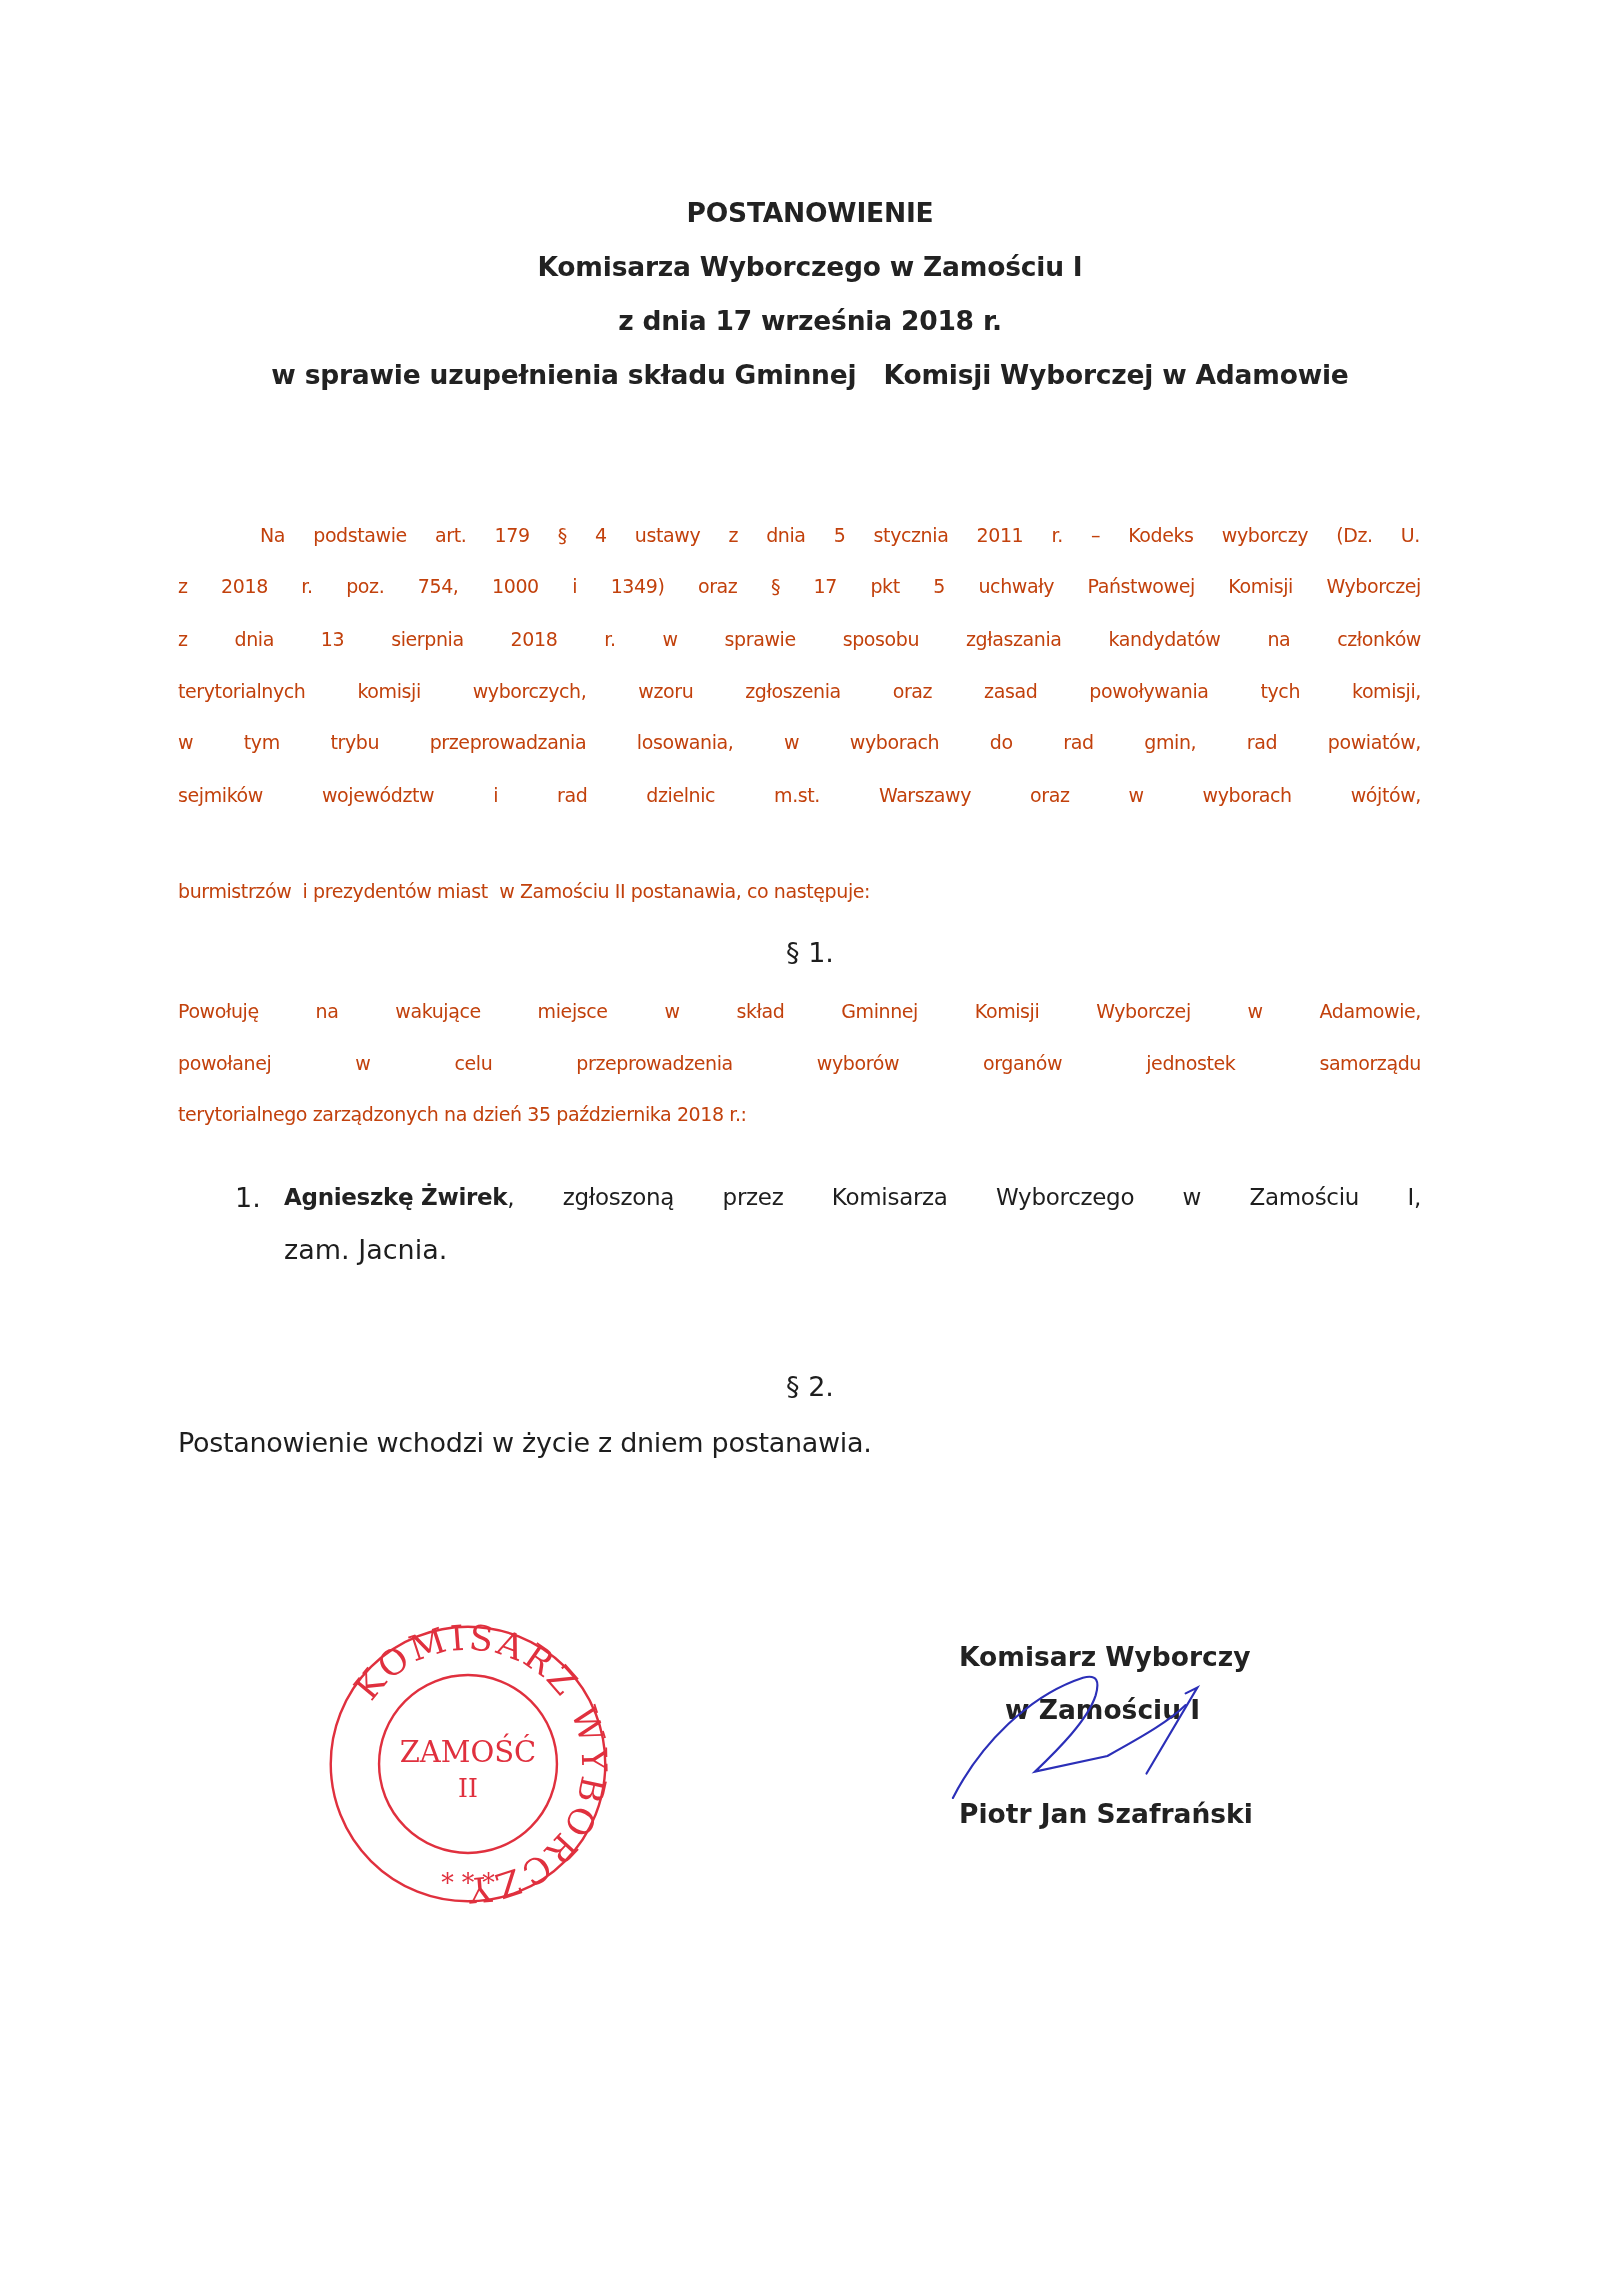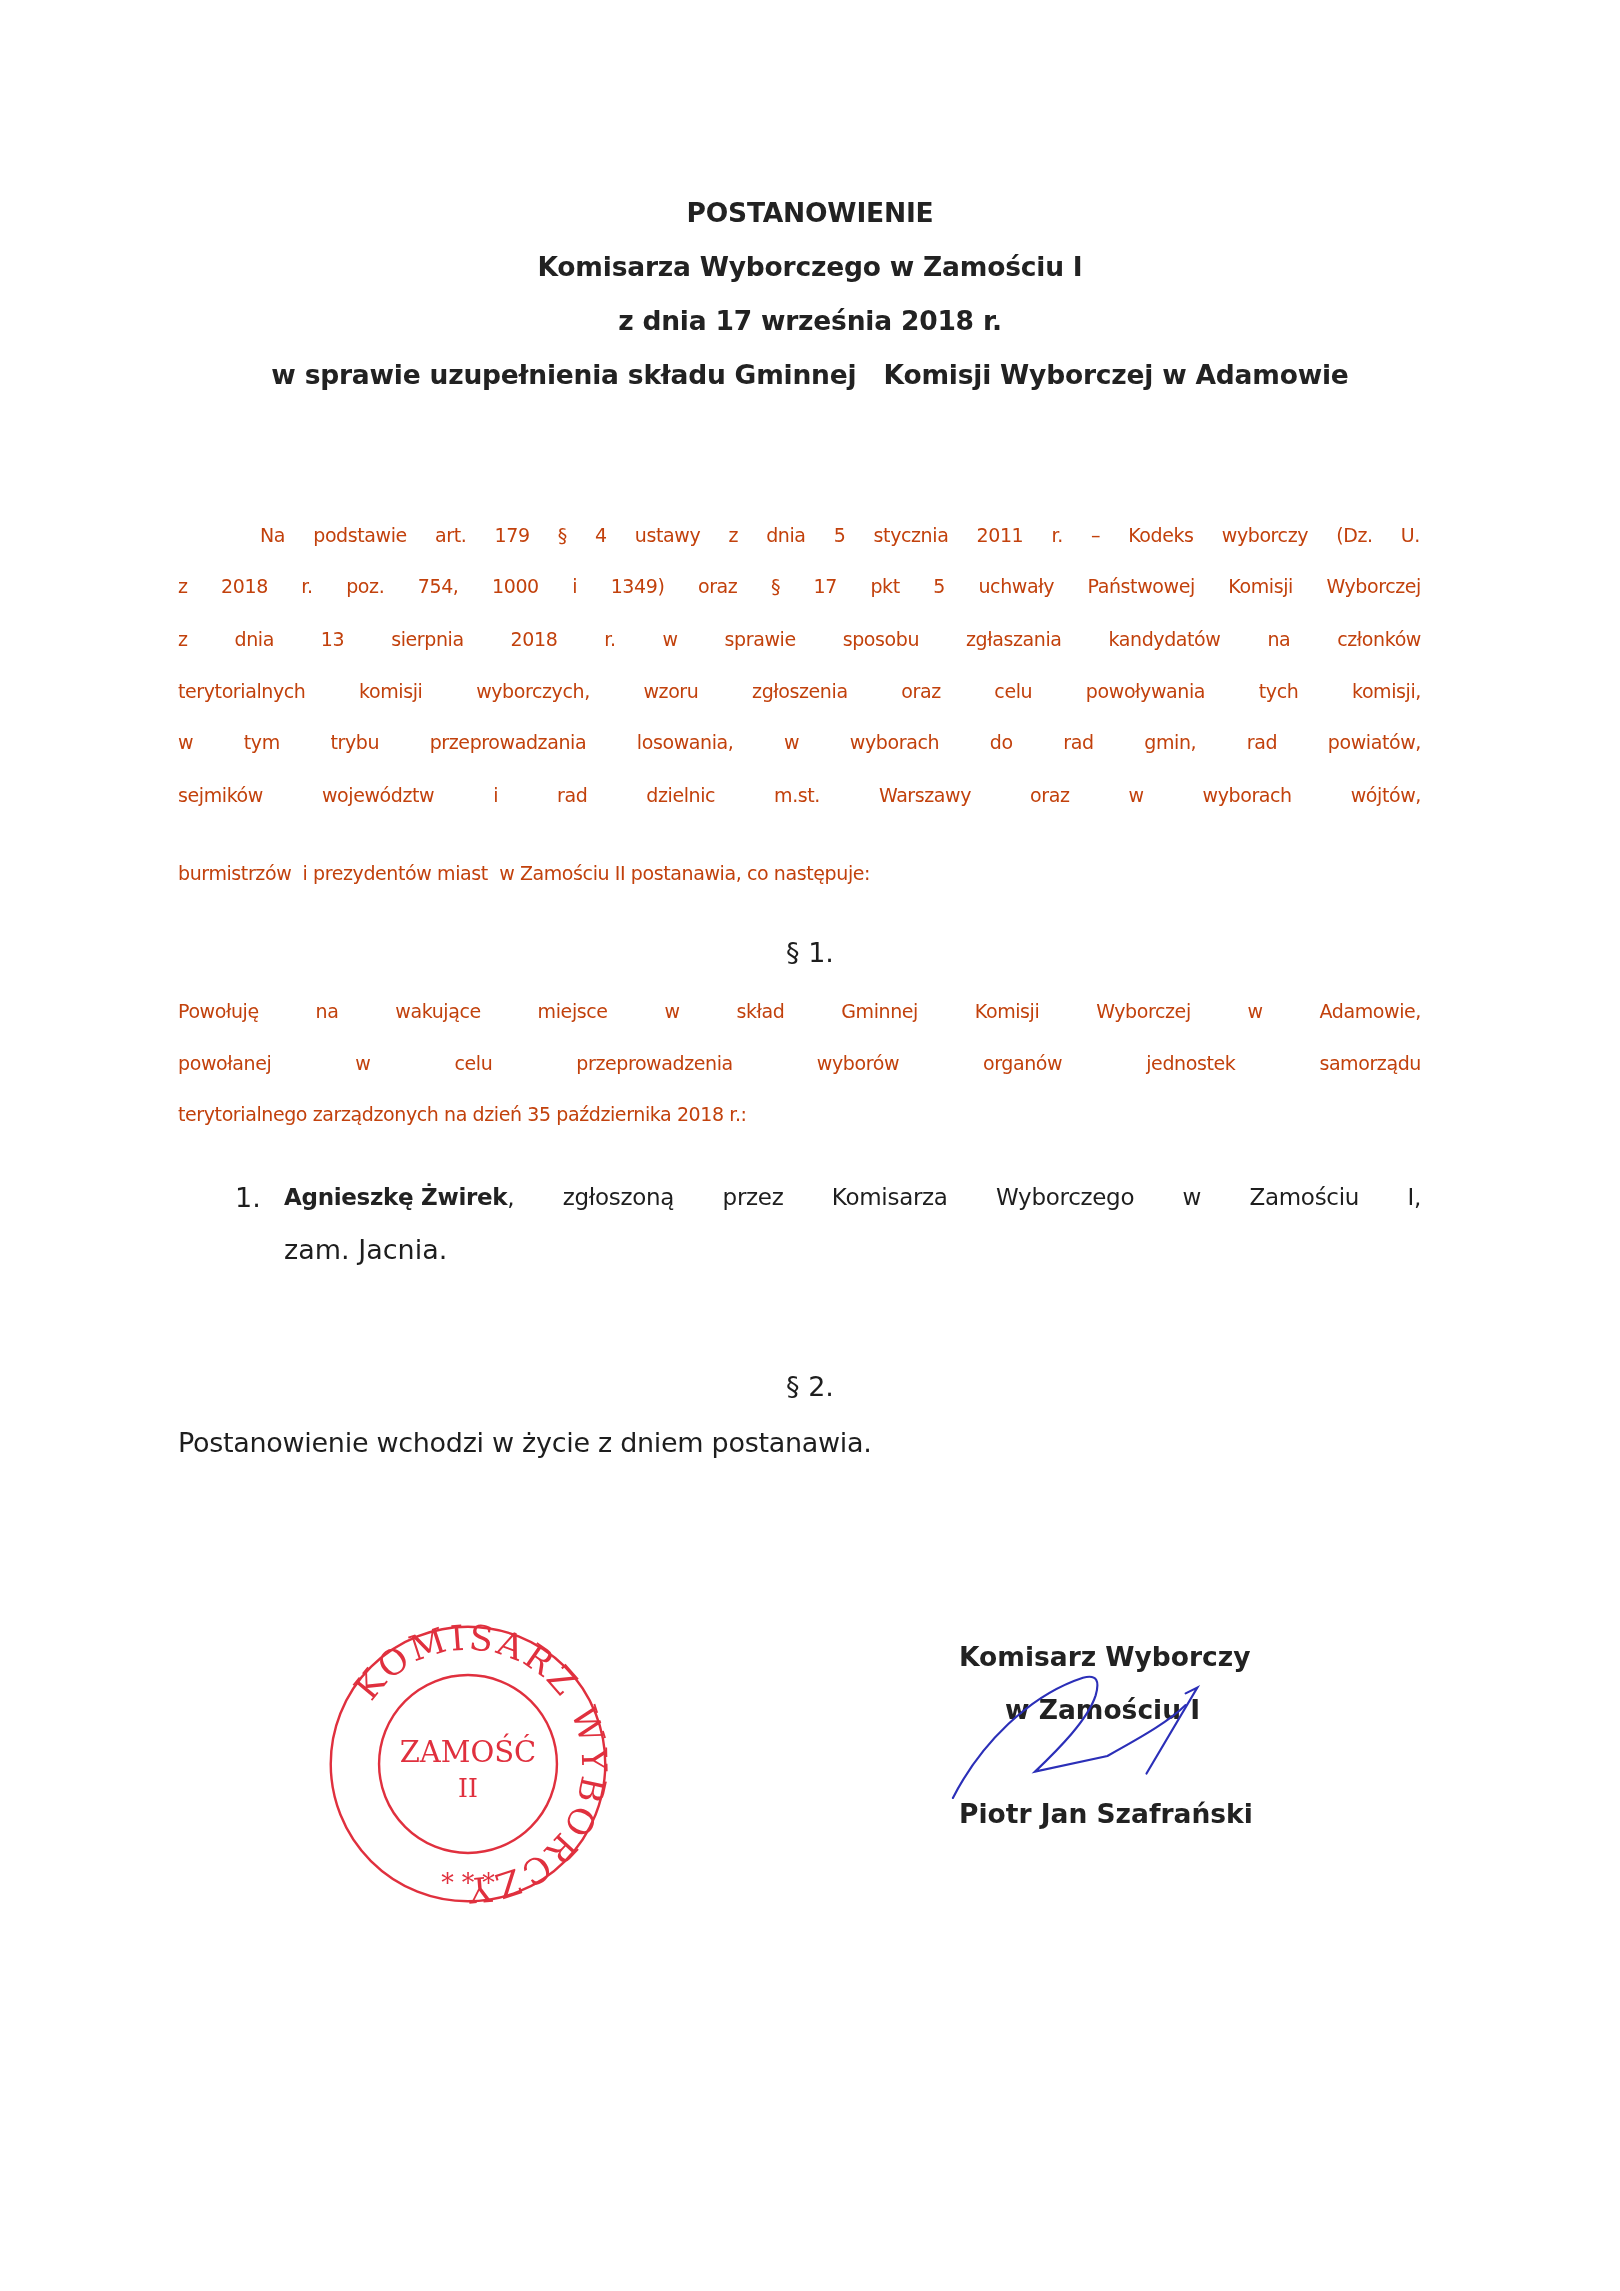--- a/index.html
+++ b/index.html
@@ -41,24 +41,24 @@
 
 <div class="header-line" style="top:196px">POSTANOWIENIE</div>
 <div class="header-line" style="top:250px">Komisarza Wyborczego w Zamościu I</div>
 <div class="header-line" style="top:304px">z dnia 17 września 2018 r.</div>
 <div class="header-line" style="top:358px; white-space:pre">w sprawie uzupełnienia składu Gminnej   Komisji Wyborczej w Adamowie</div>
 
 <div>
   <div class="body-line indent" style="top:519px">Na podstawie art. 179 § 4 ustawy z dnia 5 stycznia 2011 r. – Kodeks wyborczy (Dz. U.</div>
   <div class="body-line" style="top:570px">z 2018 r. poz. 754, 1000 i 1349) oraz § 17 pkt 5 uchwały Państwowej Komisji Wyborczej</div>
   <div class="body-line" style="top:623px">z dnia 13 sierpnia 2018 r. w sprawie sposobu zgłaszania kandydatów na członków</div>
-  <div class="body-line" style="top:675px">terytorialnych komisji wyborczych, wzoru zgłoszenia oraz celu powoływania tych komisji,</div>
+  <div class="body-line" style="top:675px">terytorialnych komisji wyborczych, wzoru zgłoszenia oraz zasad powoływania tych komisji,</div>
   <div class="body-line" style="top:726px">w tym trybu przeprowadzania losowania, w wyborach do rad gmin, rad powiatów,</div>
   <div class="body-line" style="top:779px">sejmików województw i rad dzielnic m.st. Warszawy oraz w wyborach wójtów,</div>
-  <div class="body-line last" style="top:857px; white-space:pre">burmistrzów  i prezydentów miast  w Zamościu II postanawia, co następuje:</div>
+  <div class="body-line last" style="top:875px; white-space:pre">burmistrzów  i prezydentów miast  w Zamościu II postanawia, co następuje:</div>
 </div>
 
 <div class="para-mark" style="top:936px">§ 1.</div>
 <div>
   <div class="body-line" style="top:995px">Powołuję na wakujące miejsce w skład Gminnej Komisji Wyborczej w Adamowie,</div>
   <div class="body-line" style="top:1047px">powołanej w celu przeprowadzenia wyborów organów jednostek samorządu</div>
   <div class="body-line last" style="top:1098px">terytorialnego zarządzonych na dzień 35 października 2018 r.:</div>
 </div>
 
 <div>

